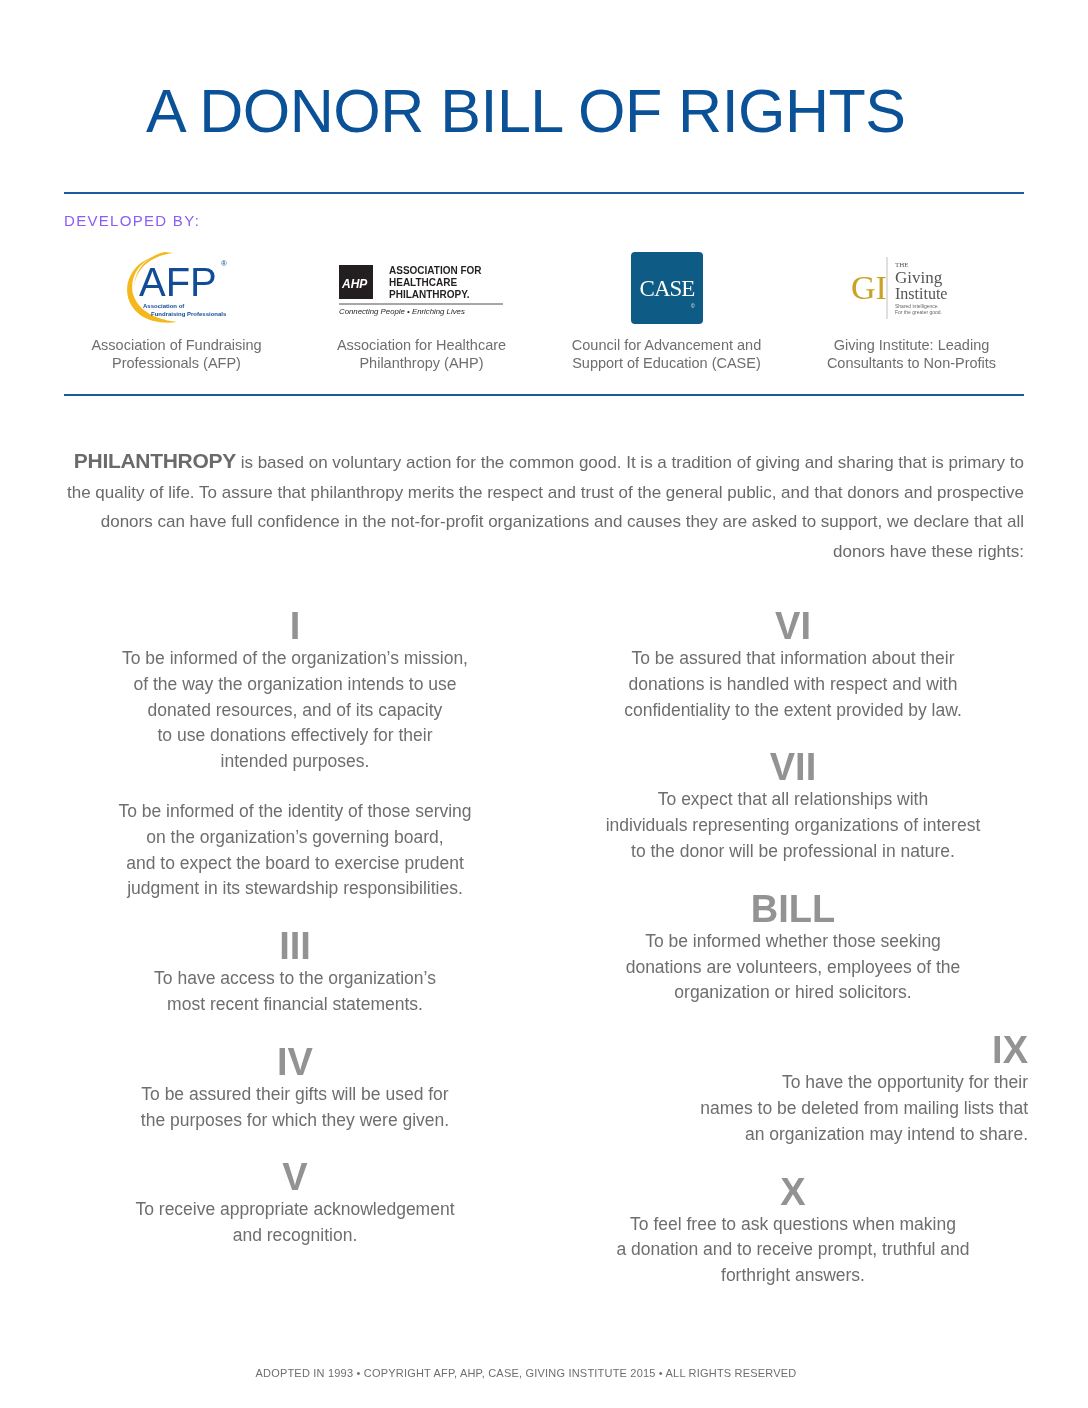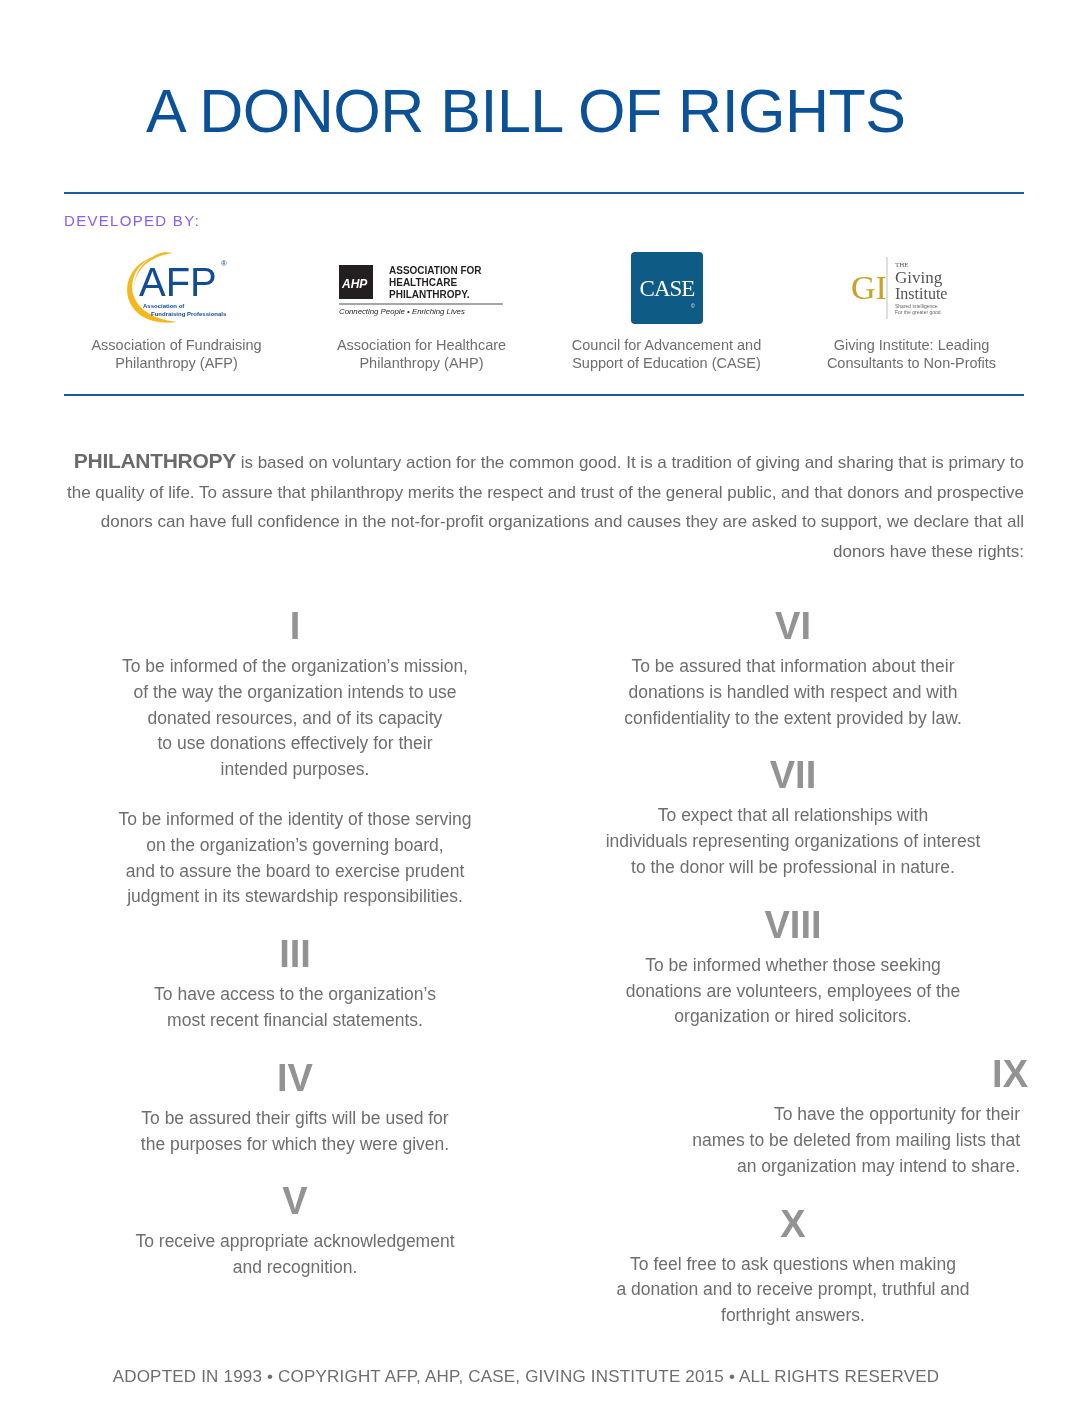--- a/index.html
+++ b/index.html
@@ -18,24 +18,24 @@
   .org-name { font-size: 14.5px; line-height: 18px; color: #6e6e6e; text-align: center; margin-top: 6px; white-space: pre-line; }
 
   .intro { position: absolute; left: 64px; top: 446px; width: 960px; font-size: 17px; line-height: 29.5px; color: #6a6a6a; margin: 0; text-align: right; }
   .intro .lead { font-weight: 700; font-size: 21px; color: #6a6a6a; letter-spacing: -0.3px; }
 
   .col { position: absolute; top: 600px; width: 470px; }
   .col.left { left: 60px; }
   .col.right { left: 558px; }
   .right-item { text-align: center; }
   .numeral { font-size: 38px; font-weight: 700; color: #939393; line-height: 40px; margin: 0; }
-  .right-text { font-size: 17.5px; line-height: 25.8px; color: #6e6e6e; white-space: pre-line; margin: 8px; }
+  .right-text { font-size: 17.5px; line-height: 25.8px; color: #6e6e6e; white-space: pre-line; margin: 0; }
 
   .footer { position: absolute; left: 0; width: 1052px; top: 1367px; text-align: center;
-            font-size: 17px; color: #6e6e6e; letter-spacing: 0.2px; }
+            font-size: 11px; color: #6e6e6e; letter-spacing: 0.2px; }
 </style>
 </head>
 <body>
 
 <h1 class="title">A DONOR BILL OF RIGHTS</h1>
 <div class="rule top"></div>
 
 <div class="dev-label">DEVELOPED BY:</div>
 
 <div class="orgs">
@@ -45,21 +45,21 @@
       <svg width="120" height="80" viewBox="0 0 120 80">
         <path d="M40 8 C 10 14, 0 48, 22 66 C 32 74, 48 76, 60 74 C 44 72, 22 66, 16 46 C 12 28, 24 12, 40 8 Z" fill="#f5b81c"></path>
         <path d="M48 4 C 28 8, 14 26, 18 46 C 14 26, 30 8, 56 5 Z" fill="#f5b81c"></path>
         <text x="22" y="48" font-family="Liberation Sans, sans-serif" font-size="40" fill="#124c97">AFP</text>
         <text x="104" y="18" font-family="Liberation Sans, sans-serif" font-size="8" fill="#124c97">®</text>
         <text x="26" y="60" font-family="Liberation Sans, sans-serif" font-size="6" font-weight="700" fill="#124c97">Association of</text>
         <text x="34" y="68" font-family="Liberation Sans, sans-serif" font-size="6" font-weight="700" fill="#124c97">Fundraising Professionals</text>
       </svg>
     </div>
     <div class="org-name">Association of Fundraising
-Philanthropy (AFP)</div>
+Professionals (AFP)</div>
   </div>
 
   <div class="org">
     <div class="logo">
       <svg width="170" height="62" viewBox="0 0 170 62">
         <rect x="2" y="8" width="34" height="34" fill="#231f20"></rect>
         <text x="5" y="31" font-family="Liberation Sans, sans-serif" font-size="12" font-weight="700" font-style="italic" fill="#ffffff">AHP</text>
         <text x="52" y="17" font-family="Liberation Sans, sans-serif" font-size="10" font-weight="700" fill="#231f20">ASSOCIATION FOR</text>
         <text x="52" y="29" font-family="Liberation Sans, sans-serif" font-size="10" font-weight="700" fill="#231f20">HEALTHCARE</text>
         <text x="52" y="41" font-family="Liberation Sans, sans-serif" font-size="10" font-weight="700" fill="#231f20">PHILANTHROPY.</text>
@@ -109,21 +109,21 @@
       <div class="numeral">I</div>
       <div class="right-text">To be informed of the organization’s mission,
 of the way the organization intends to use
 donated resources, and of its capacity
 to use donations effectively for their
 intended purposes.</div>
     </div>
     <div class="right-item" style="margin-top: 24px;">
       <div class="right-text">To be informed of the identity of those serving
 on the organization’s governing board,
-and to assure the board to exercise prudent
+and to expect the board to exercise prudent
 judgment in its stewardship responsibilities.</div>
     </div>
     <div class="right-item" style="margin-top: 24px;">
       <div class="numeral">III</div>
       <div class="right-text">To have access to the organization’s
 most recent financial statements.</div>
     </div>
     <div class="right-item" style="margin-top: 24px;">
       <div class="numeral">IV</div>
       <div class="right-text">To be assured their gifts will be used for
@@ -142,21 +142,21 @@
 donations is handled with respect and with
 confidentiality to the extent provided by law.</div>
     </div>
     <div class="right-item" style="margin-top: 24px;">
       <div class="numeral">VII</div>
       <div class="right-text">To expect that all relationships with
 individuals representing organizations of interest
 to the donor will be professional in nature.</div>
     </div>
     <div class="right-item" style="margin-top: 24px;">
-      <div class="numeral">VIII</div>
+      <div class="numeral">BILL</div>
       <div class="right-text">To be informed whether those seeking
 donations are volunteers, employees of the
 organization or hired solicitors.</div>
     </div>
     <div class="right-item" style="margin-top: 24px; text-align: right;">
       <div class="numeral">IX</div>
       <div class="right-text">To have the opportunity for their
 names to be deleted from mailing lists that
 an organization may intend to share.</div>
     </div>

